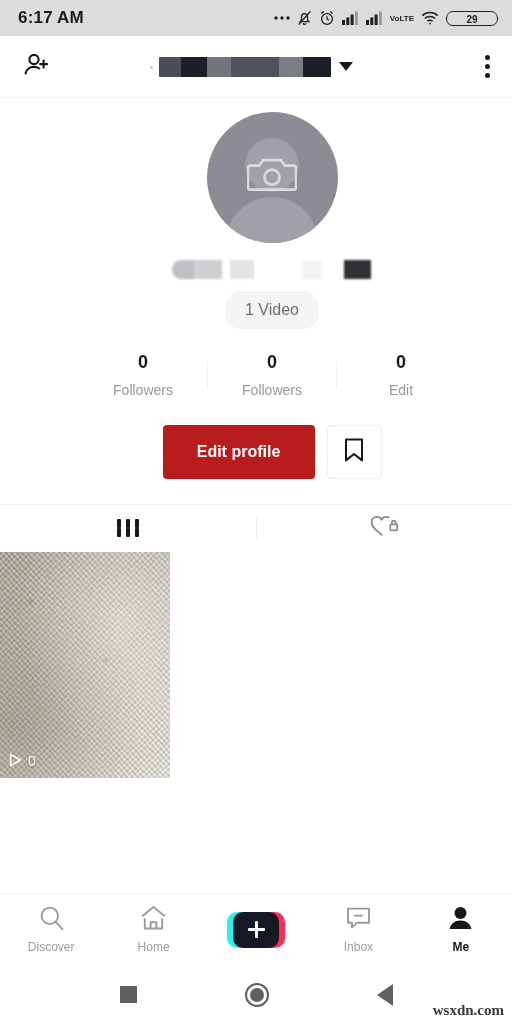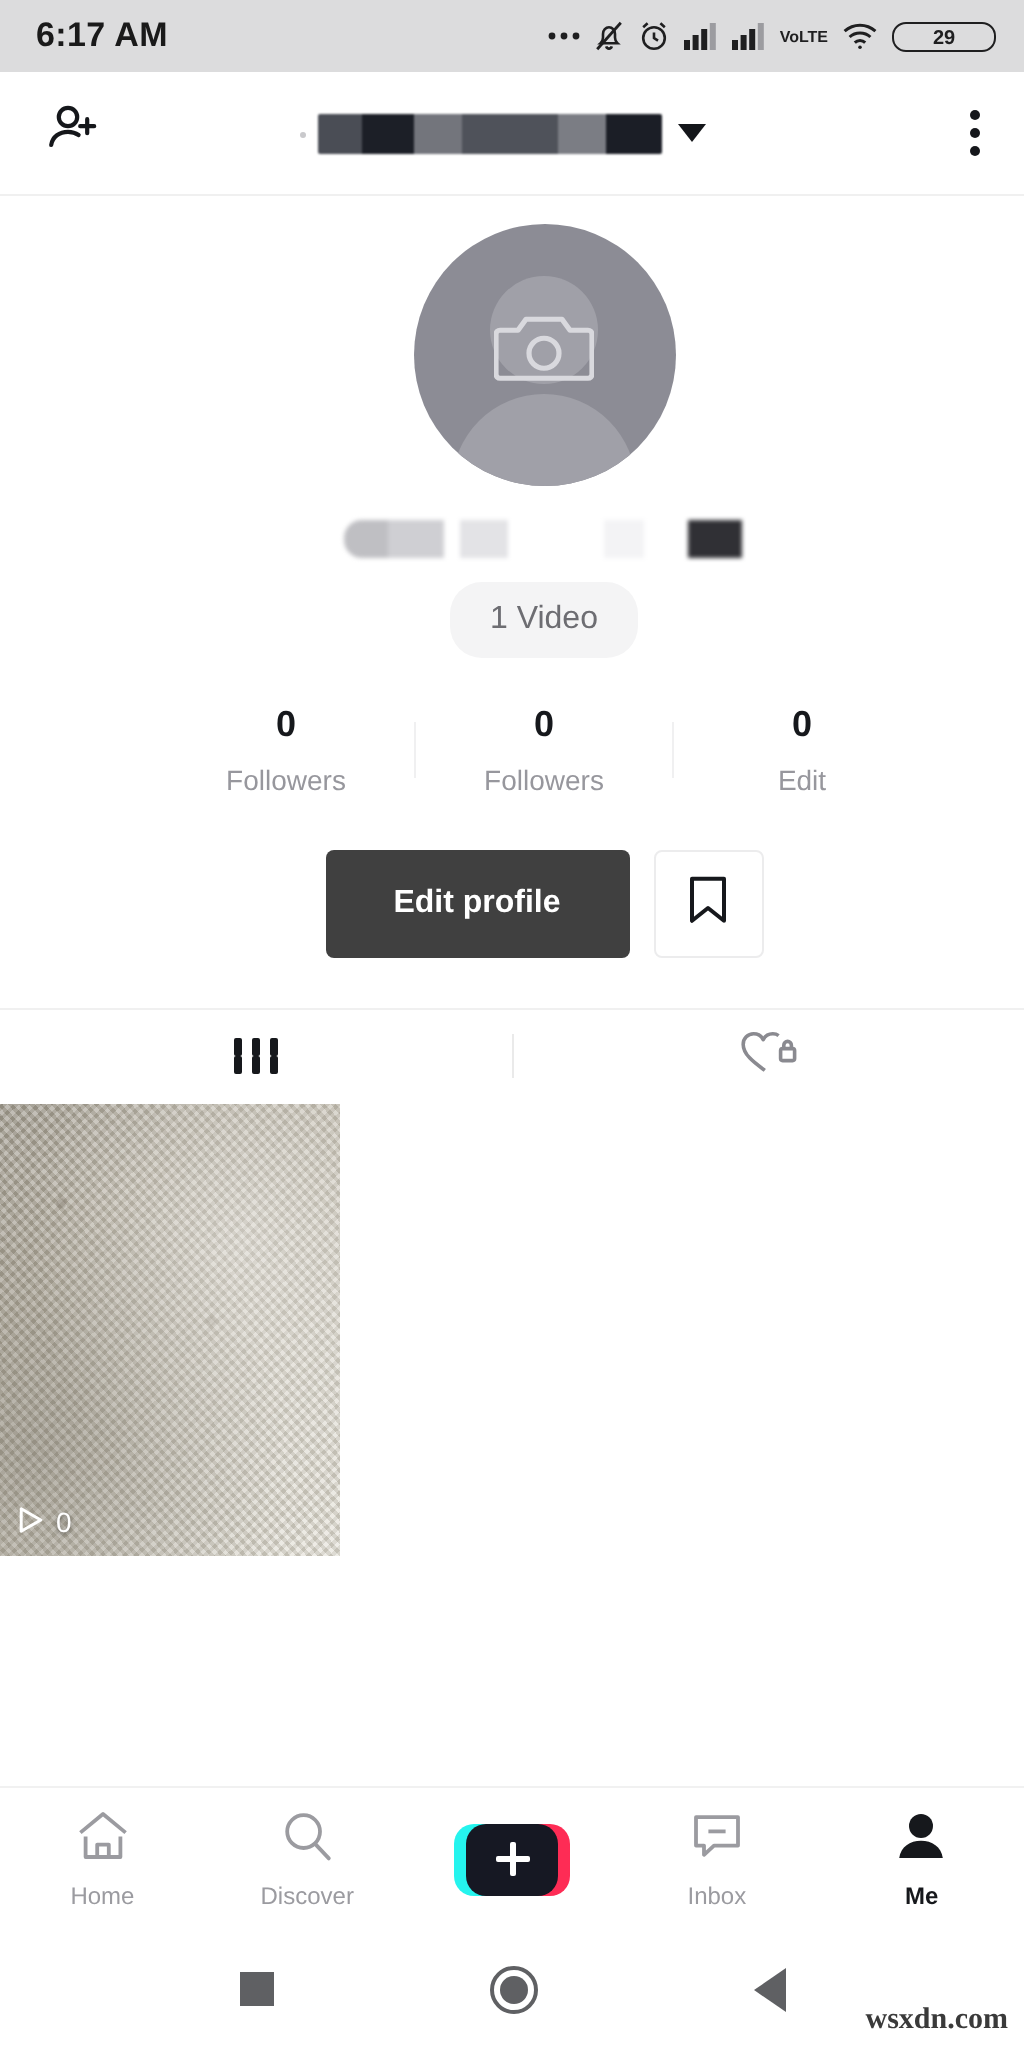--- a/index.html
+++ b/index.html
@@ -110,21 +110,21 @@
   .stat-num { font-size: 18px; font-weight: bold; color: #16181c; line-height: 1.1; }
   .stat-label { font-size: 14px; color: #97979d; margin-top: 9px; }
   .stat-divider { width: 1px; height: 28px; background: #f0f0f1; }
 
   .actions {
     display: flex; justify-content: center; align-items: center;
     gap: 12px; margin-top: 27px;
   }
   .edit-profile {
     width: 152px; height: 54px;
-    background: #404040; color: #fff;
+    background: #b91c1c; color: #fff;
     font-size: 16px; font-weight: bold;
     border: none; border-radius: 4px;
     display: flex; align-items: center; justify-content: center;
     cursor: pointer;
   }
   .bookmark-btn {
     width: 55px; height: 54px;
     background: #fff; border: 1px solid #ececed; border-radius: 4px;
     display: flex; align-items: center; justify-content: center;
     cursor: pointer;
@@ -417,37 +417,37 @@
           </svg>
         </span>
         <span>0</span>
       </div>
     </div>
   </div>
 
   <div class="bottom-nav">
     <div class="nav-item">
       <span>
+        <svg width="27" height="26" viewBox="0 0 27 26" fill="none" stroke="#9b9ba0" stroke-width="1.9" stroke-linecap="round">
+          <circle cx="11.8" cy="10.8" r="8.2"></circle>
+          <path d="M17.8 17.2l6.6 7"></path>
+        </svg>
+      </span>
+      <span class="nav-label">Discover</span>
+    </div>
+
+    <div class="nav-item">
+      <span>
         <svg width="27" height="26" viewBox="0 0 27 26" fill="none" stroke="#9b9ba0" stroke-width="1.9" stroke-linejoin="round">
           <path d="M2.2 11.3L13.5 2l11.3 9.3"></path>
           <path d="M4.8 13.2v10.3h17.4V13.2"></path>
           <path d="M10.6 23.5v-6.2h5.8v6.2"></path>
         </svg>
       </span>
       <span class="nav-label">Home</span>
-    </div>
-
-    <div class="nav-item">
-      <span>
-        <svg width="27" height="26" viewBox="0 0 27 26" fill="none" stroke="#9b9ba0" stroke-width="1.9" stroke-linecap="round">
-          <circle cx="11.8" cy="10.8" r="8.2"></circle>
-          <path d="M17.8 17.2l6.6 7"></path>
-        </svg>
-      </span>
-      <span class="nav-label">Discover</span>
     </div>
 
     <div class="nav-item">
       <span class="create-btn">
         <span class="cy"></span>
         <span class="pk"></span>
         <span class="core">
           <span class="plus-h"></span>
           <span class="plus-v"></span>
         </span>

